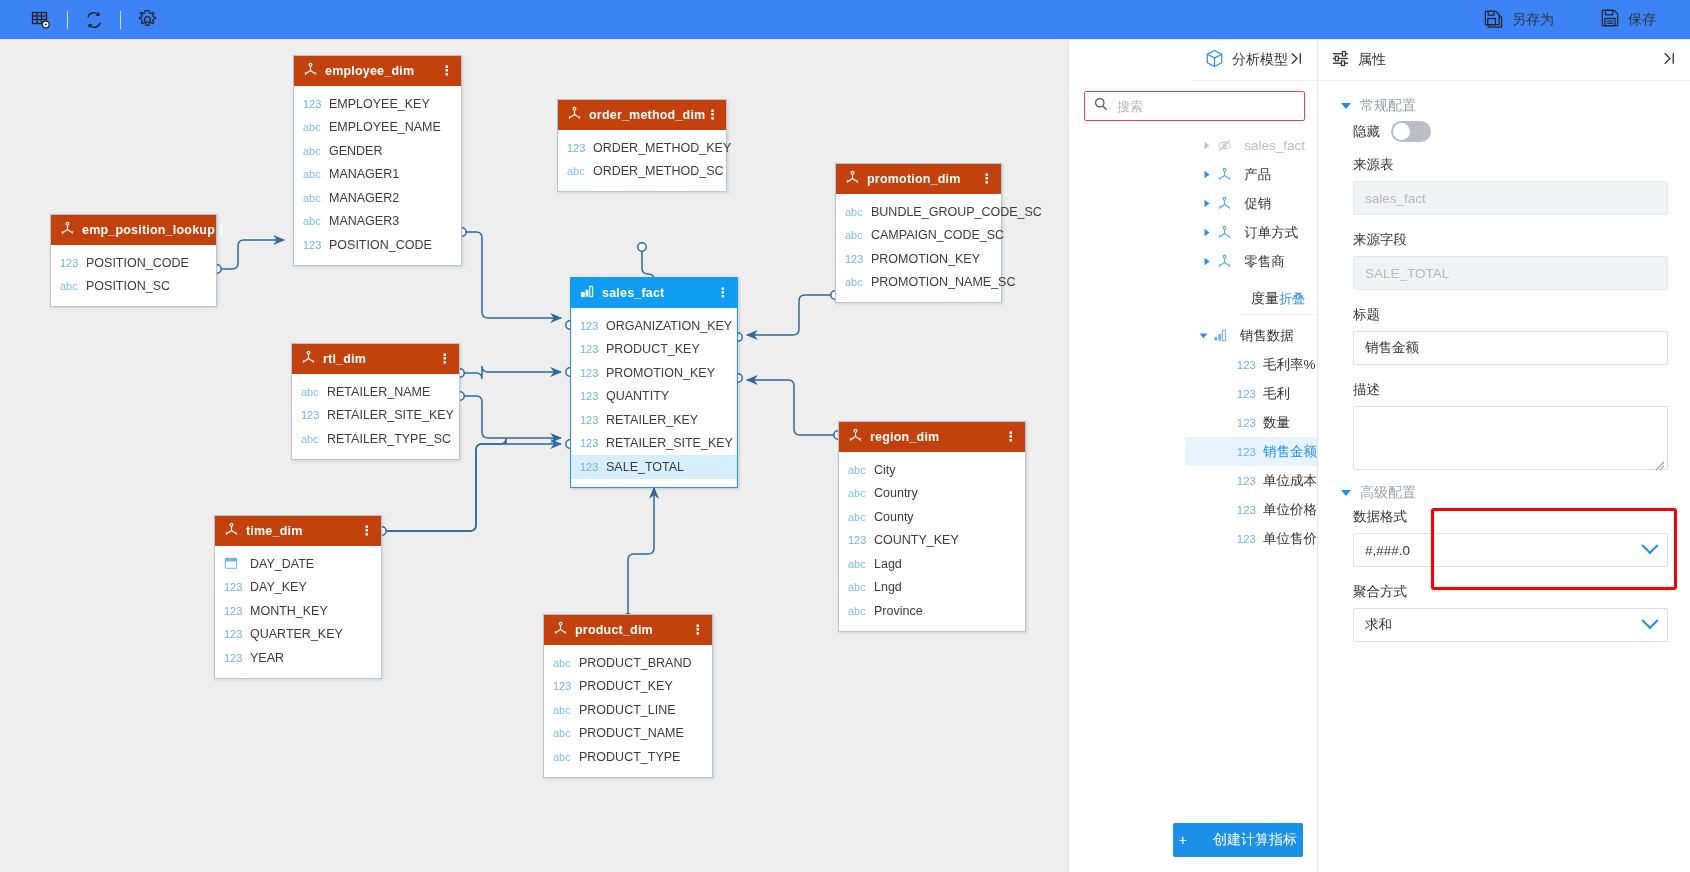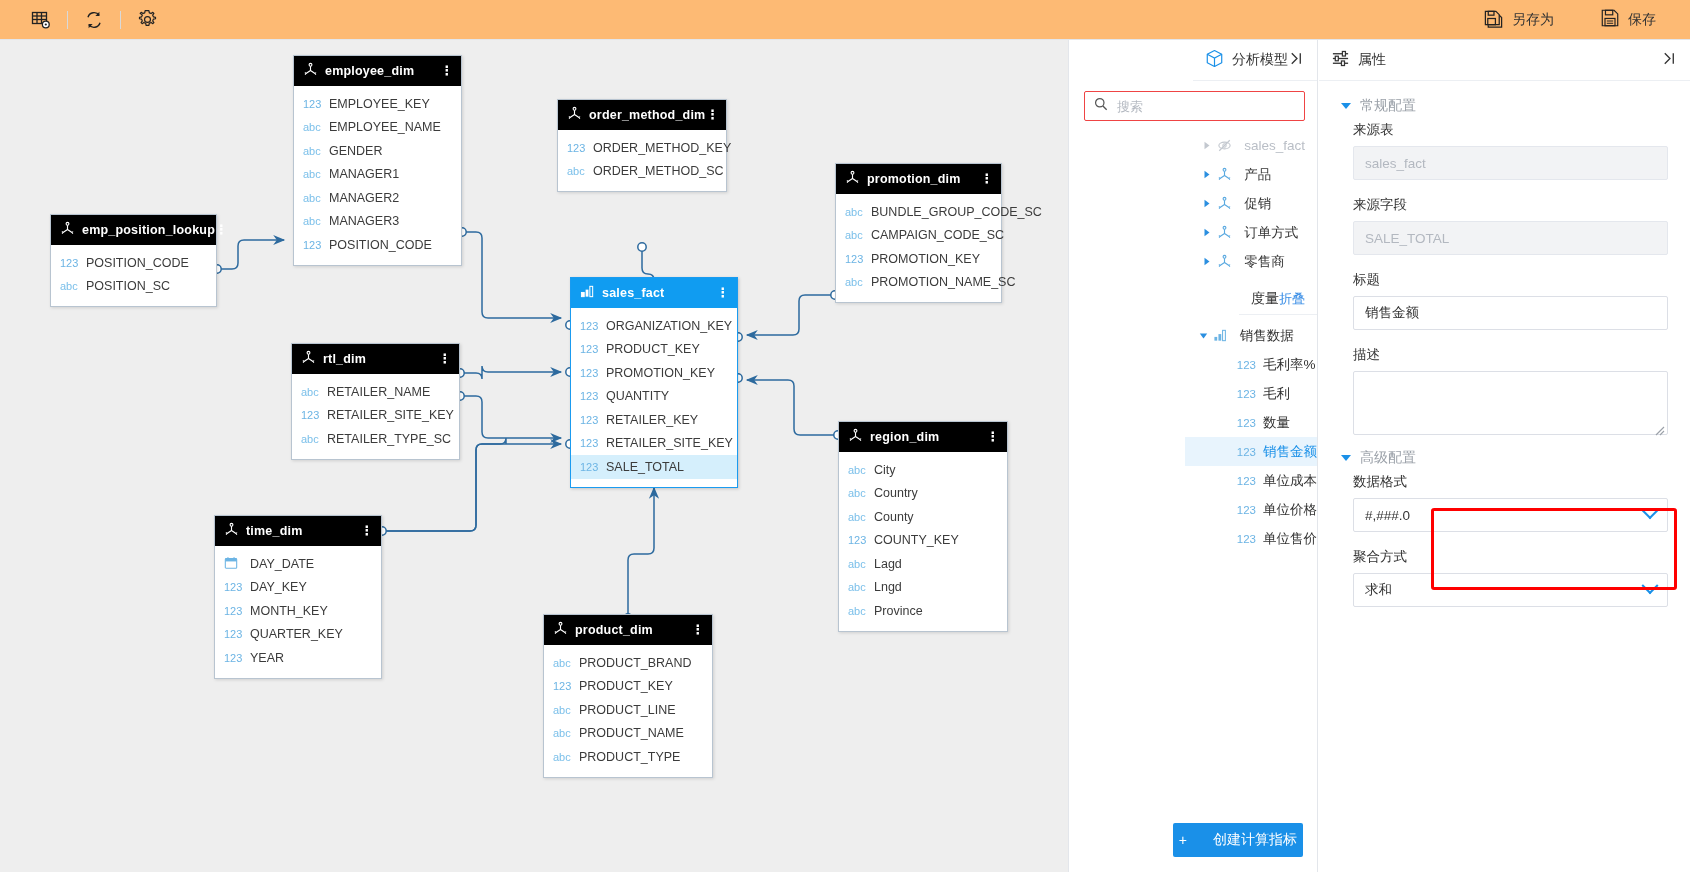--- a/index.html
+++ b/index.html
@@ -9,21 +9,21 @@
     font-family: "Liberation Sans", "DejaVu Sans", sans-serif;
     overflow: hidden;
     background: #ffffff;
     color: #333;
   }
 
   
   #toolbar {
     position: absolute; left: 0; top: 0;
     width: 1690px; height: 40px;
-    background: #fdba74;
+    background: #3b82f6;
     border-bottom: 1px solid #e3e6eb;
     display: flex; align-items: center;
   }
   .tb-icon {
     width: 38px; height: 38px;
     display: flex; align-items: center; justify-content: center;
     cursor: pointer;
   }
   .tb-sep {
     width: 1px; height: 18px; background: #d9d9d9; margin: 0 7px;
@@ -49,21 +49,21 @@
   #edges { position: absolute; left: 0; top: 0; width: 1068px; height: 832px; }
 
   .node {
     position: absolute;
     background: #ffffff;
     border: 1px solid #b8c4d0;
     box-shadow: 1px 1px 3px rgba(0,0,0,0.13);
   }
   .node.fact { border: 1px solid #1a9bf0; box-shadow: 1px 1px 3px rgba(0,0,0,0.18); }
   .node-head {
-    height: 30px; background: #000000;
+    height: 30px; background: #c2410c;
     display: flex; align-items: center;
     padding: 0 6px 0 9px;
     color: #fff; font-size: 12.5px; font-weight: bold;
     letter-spacing: .2px;
   }
   .node.fact .node-head { background: #109cf1; }
   .node-title { margin-left: 7px; white-space: nowrap; }
   .node-kebab {
     margin-left: auto; width: 16px; text-align: center;
     font-size: 13px; line-height: 10px; cursor: pointer;
@@ -493,21 +493,21 @@
           <div class="field">
             <span class="ftype 123">123</span>
             <span>RETAILER_SITE_KEY</span>
           </div>
           <div class="field">
             <span class="ftype abc">abc</span>
             <span>RETAILER_TYPE_SC</span>
           </div>
         </div>
       </div>
-      <div class="node" style="left: 838px; top: 381px; width: 170px;">
+      <div class="node" style="left: 838px; top: 381px; width: 188px;">
         <div class="node-head">
           <span><svg width="15" height="15" viewBox="0 0 16 16">
               <circle cx="8" cy="3" r="1.5" fill="none" stroke="#ffffff" stroke-width="1.2"></circle>
               <path d="M8 4.5 V9 M8 9 L3.2 12.3 M8 9 L12.8 12.3" fill="none" stroke="#ffffff" stroke-width="1.2"></path>
               <path d="M2 11.2 L3.2 12.3 L2.2 13.6" fill="none" stroke="#ffffff" stroke-width="1.1"></path>
               <path d="M13.9 11.2 L12.8 12.3 L13.8 13.6" fill="none" stroke="#ffffff" stroke-width="1.1"></path>
             </svg></span>
           <span class="node-title">region_dim</span>
           <span class="node-kebab">⋮</span>
         </div>
@@ -807,20 +807,26 @@
       </svg>
     </span>
   </div>
 
   <div class="prop-body">
     <div class="group-head">
       <span class="caret-down"></span>
       <span>常规配置</span>
     </div>
 
+    <div class="row-toggle">
+      <span class="lbl">隐藏</span>
+      <span class="switch">
+        <span class="knob"></span>
+      </span>
+    </div>
 
     <div class="field-label">来源表</div>
     <div class="field-input disabled">
       <span class="val">sales_fact</span>
     </div>
 
     <div class="field-label">来源字段</div>
     <div class="field-input disabled">
       <span class="val">SALE_TOTAL</span>
     </div>

